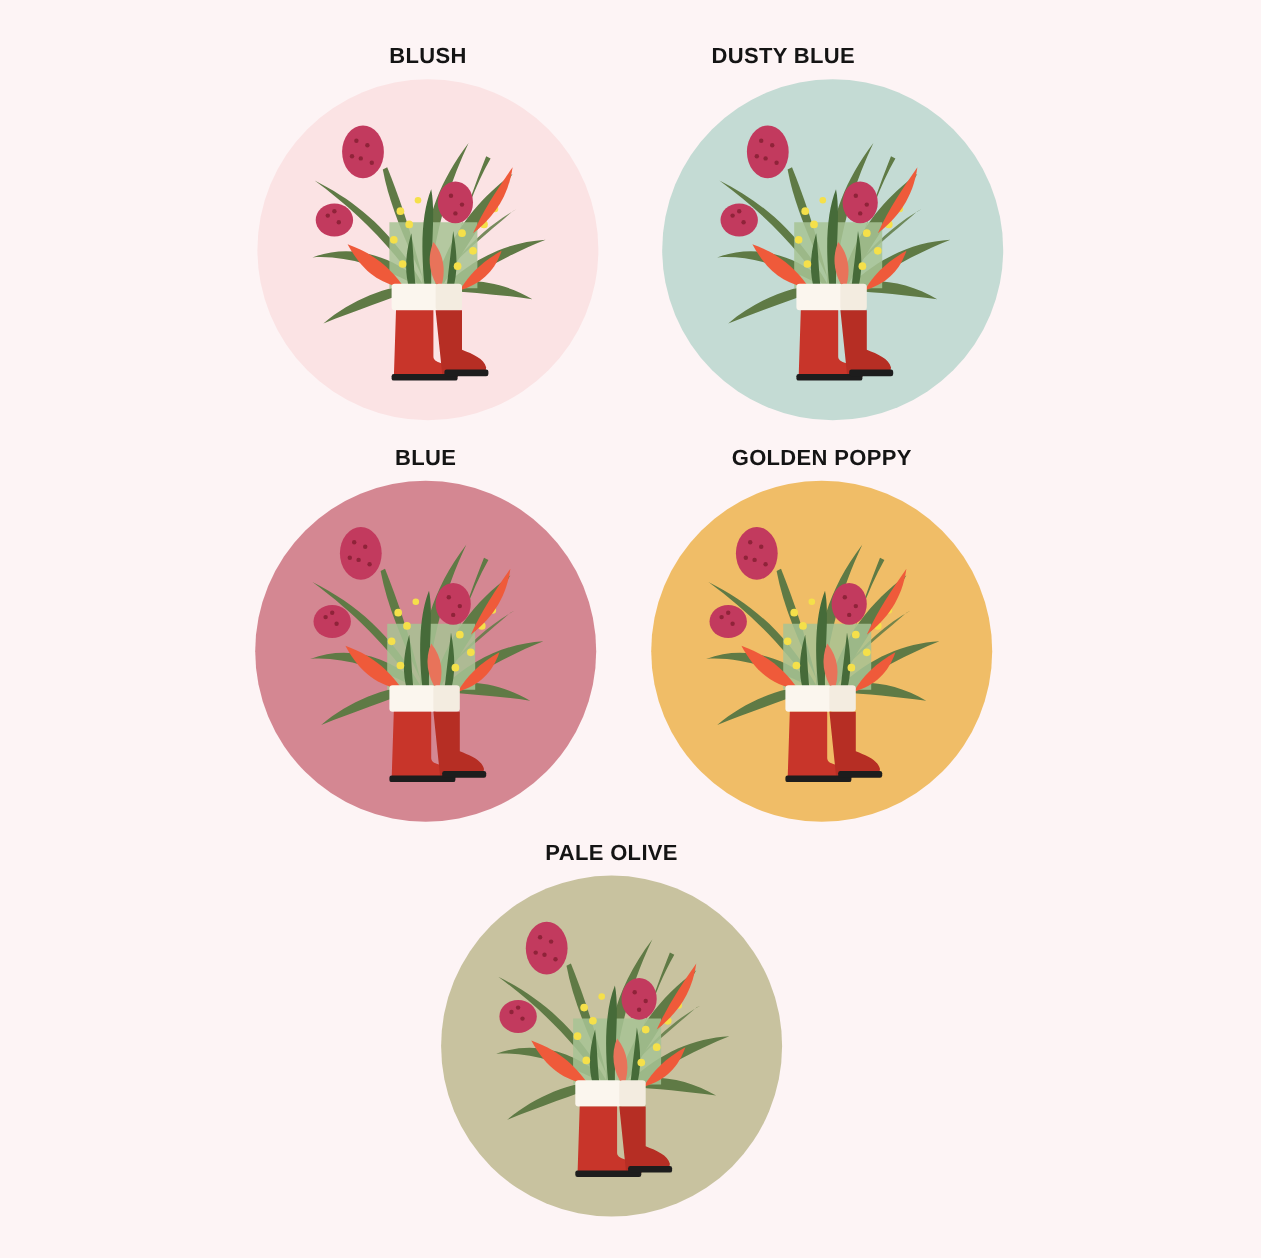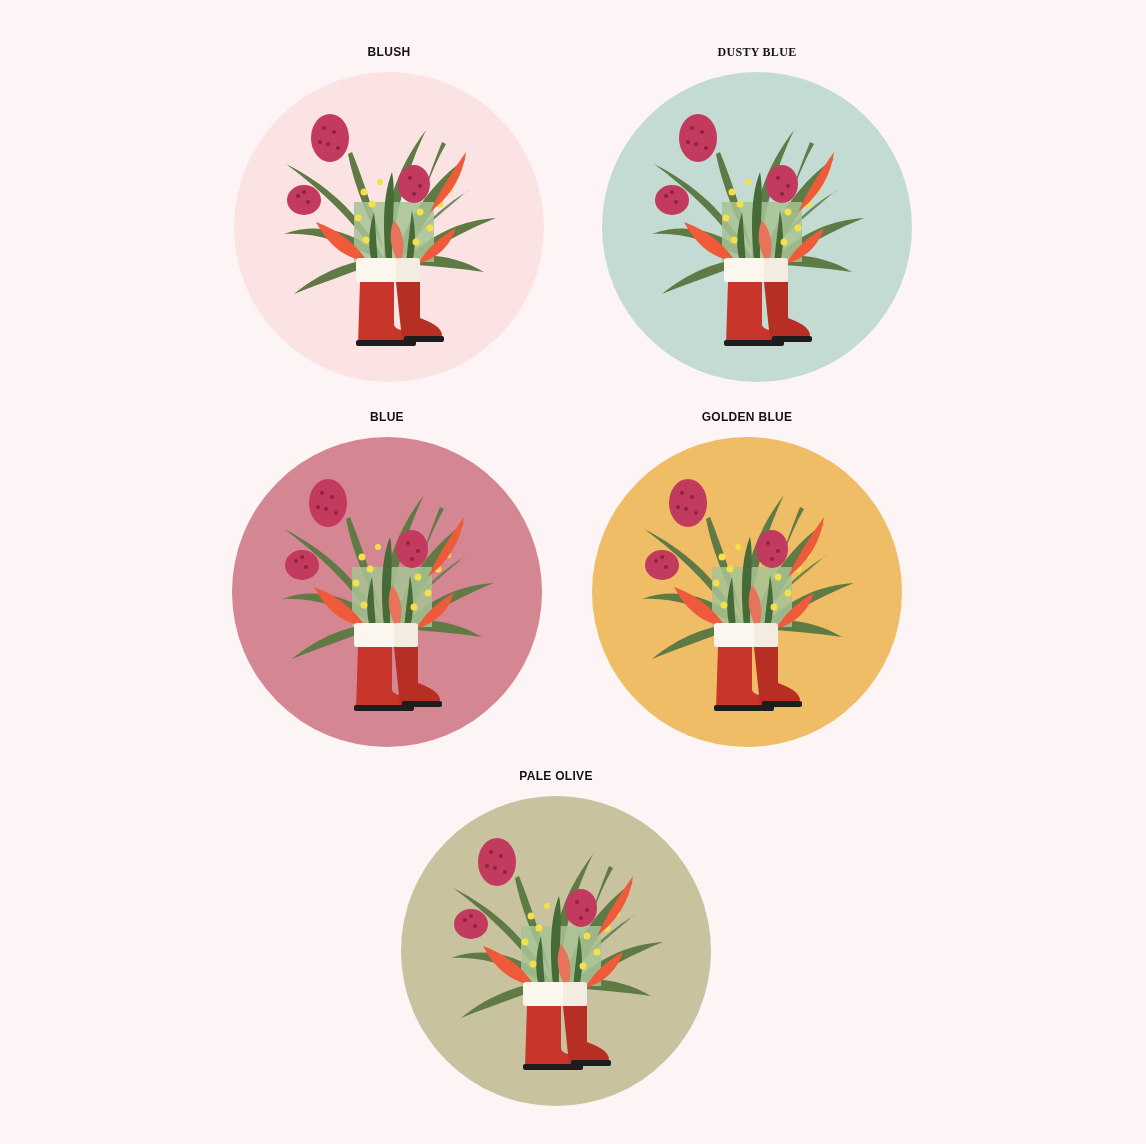--- a/index.html
+++ b/index.html
@@ -7,21 +7,21 @@
       width: 1146px; height: 1144px;
       background: #fdf4f5;
       position: relative; overflow: hidden;
       font-family: "Liberation Sans", "DejaVu Sans", sans-serif;
     }
     .swatch { position: absolute; }
     .label {
       position: absolute;
       transform: translate(-50%, -50%);
       font-weight: bold;
-      font-size: 12px;
+      font-size: 20px;
       letter-spacing: 0.3px;
       color: #141414;
       white-space: nowrap;
     }
     .circle {
       position: absolute;
       width: 310px; height: 310px;
       border-radius: 50%;
       transform: translate(-50%, -50%);
       overflow: hidden;
@@ -101,21 +101,21 @@
 
         <path d="M126 210 L160 210 L160 252 C160 258 170 258 178 262 C184 266 184 272 178 272 L124 272 Z" fill="#c8352a"></path>
         <path d="M162 210 L186 210 L186 246 C196 250 206 254 208 262 C208 268 200 268 190 268 L168 268 Z" fill="#b62e24"></path>
         <rect x="122" y="268" width="60" height="6" rx="2" fill="#1d1d1d"></rect>
         <rect x="170" y="264" width="40" height="6" rx="2" fill="#1d1d1d"></rect>
       </svg>
     </div>
   </div>
 
   <div class="swatch">
-    <div class="label" style="left: 757px; top: 52px; font-family: Liberation Serif, serif;">DUSTY BLUE</div>
+    <div class="label" style="left: 712px; top: 52px;">DUSTY BLUE</div>
     <div class="circle" style="left: 757px; top: 227px; background: rgb(196, 219, 212);">
       <svg class="art" viewBox="0 0 310 310">
 
         <g class="leaves" fill="#5f7a45">
           <path d="M148 190 C120 150 90 120 52 92 C92 112 124 140 150 186 Z"></path>
           <path d="M150 186 C150 140 160 100 192 58 C172 100 162 140 156 188 Z"></path>
           <path d="M160 190 C175 140 200 110 232 86 C212 120 190 150 166 192 Z"></path>
           <path d="M140 185 C110 170 80 160 50 162 C82 150 116 158 144 180 Z"></path>
           <path d="M170 188 C200 160 230 148 262 146 C232 158 206 172 176 192 Z"></path>
           <path d="M145 190 C120 200 90 210 60 222 C86 200 118 188 146 186 Z"></path>
@@ -251,21 +251,21 @@
 
         <path d="M126 210 L160 210 L160 252 C160 258 170 258 178 262 C184 266 184 272 178 272 L124 272 Z" fill="#c8352a"></path>
         <path d="M162 210 L186 210 L186 246 C196 250 206 254 208 262 C208 268 200 268 190 268 L168 268 Z" fill="#b62e24"></path>
         <rect x="122" y="268" width="60" height="6" rx="2" fill="#1d1d1d"></rect>
         <rect x="170" y="264" width="40" height="6" rx="2" fill="#1d1d1d"></rect>
       </svg>
     </div>
   </div>
 
   <div class="swatch">
-    <div class="label" style="left: 747px; top: 417px;">GOLDEN BLUE</div>
+    <div class="label" style="left: 747px; top: 417px;">GOLDEN POPPY</div>
     <div class="circle" style="left: 747px; top: 592px; background: rgb(240, 189, 103);">
       <svg class="art" viewBox="0 0 310 310">
 
         <g class="leaves" fill="#5f7a45">
           <path d="M148 190 C120 150 90 120 52 92 C92 112 124 140 150 186 Z"></path>
           <path d="M150 186 C150 140 160 100 192 58 C172 100 162 140 156 188 Z"></path>
           <path d="M160 190 C175 140 200 110 232 86 C212 120 190 150 166 192 Z"></path>
           <path d="M140 185 C110 170 80 160 50 162 C82 150 116 158 144 180 Z"></path>
           <path d="M170 188 C200 160 230 148 262 146 C232 158 206 172 176 192 Z"></path>
           <path d="M145 190 C120 200 90 210 60 222 C86 200 118 188 146 186 Z"></path>

